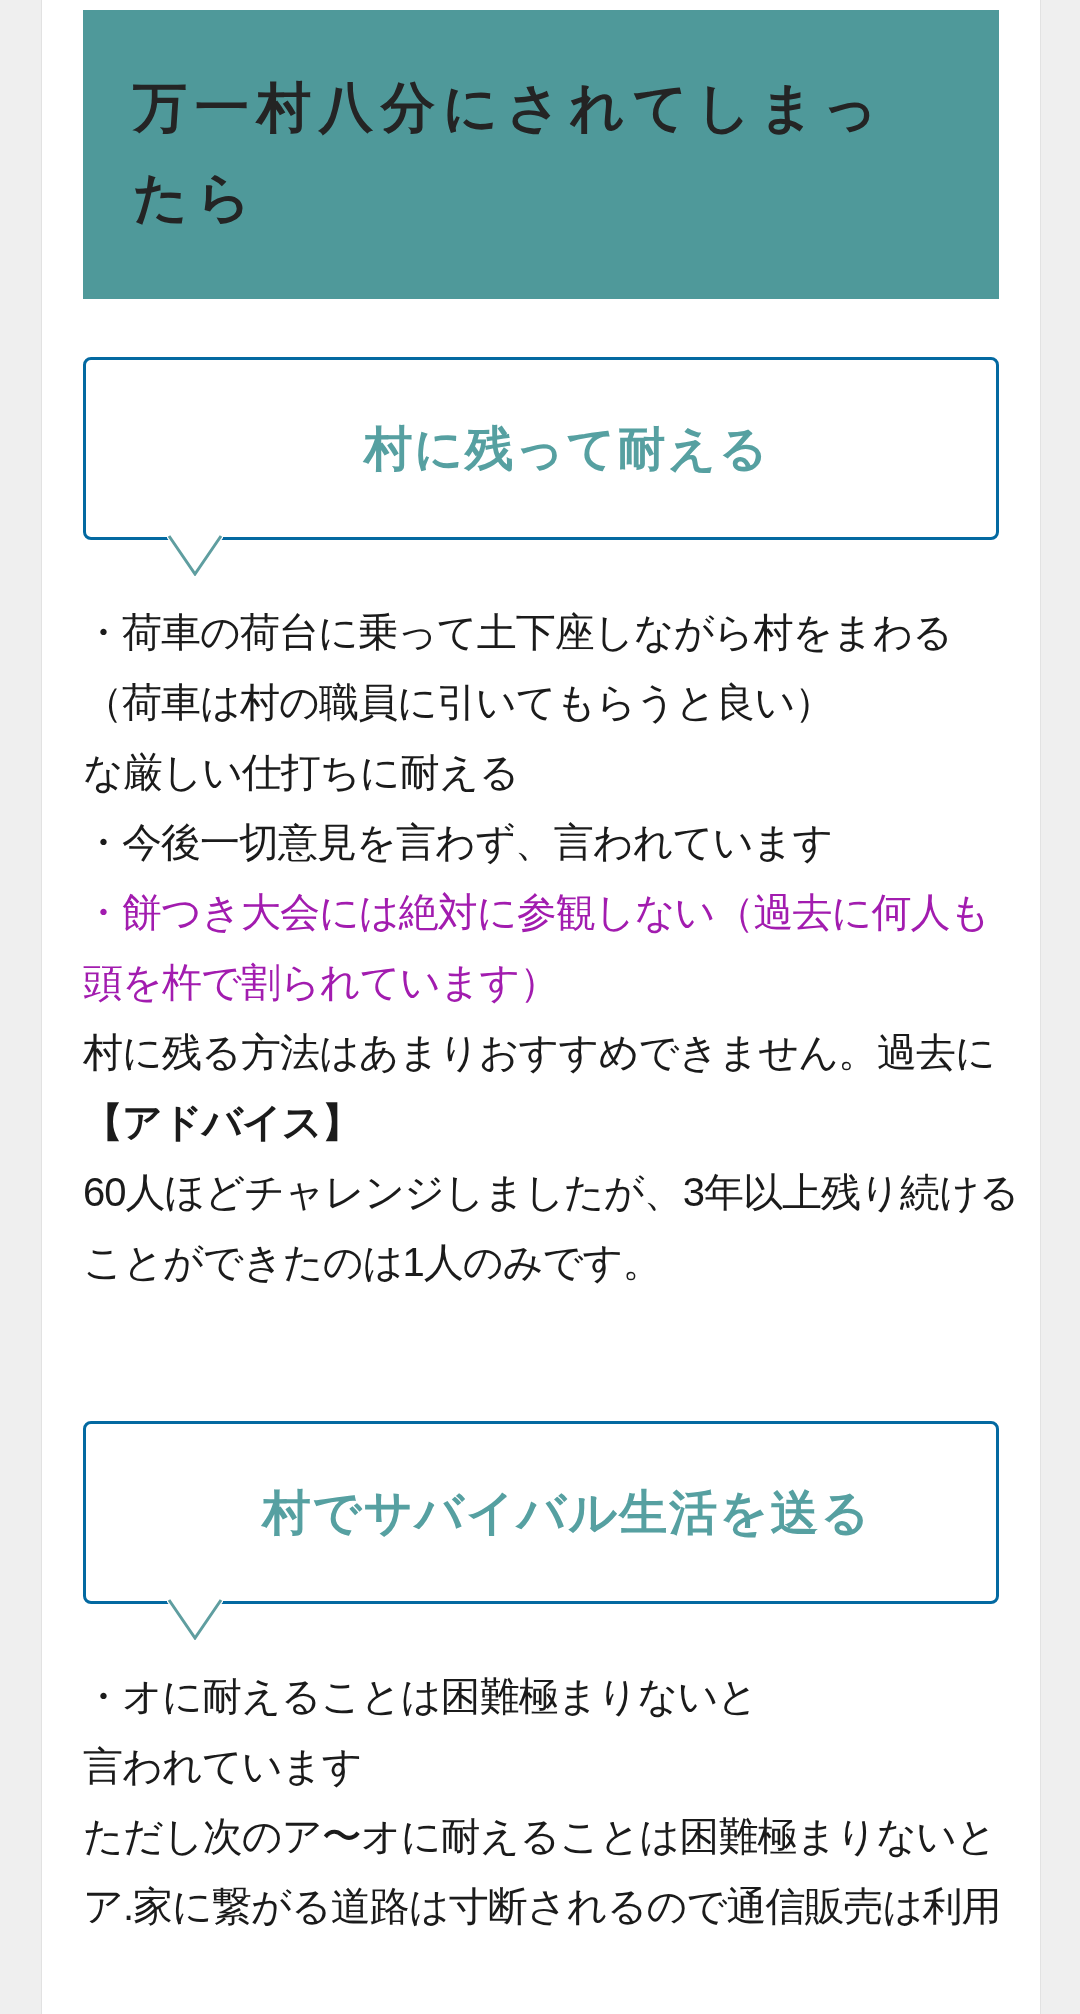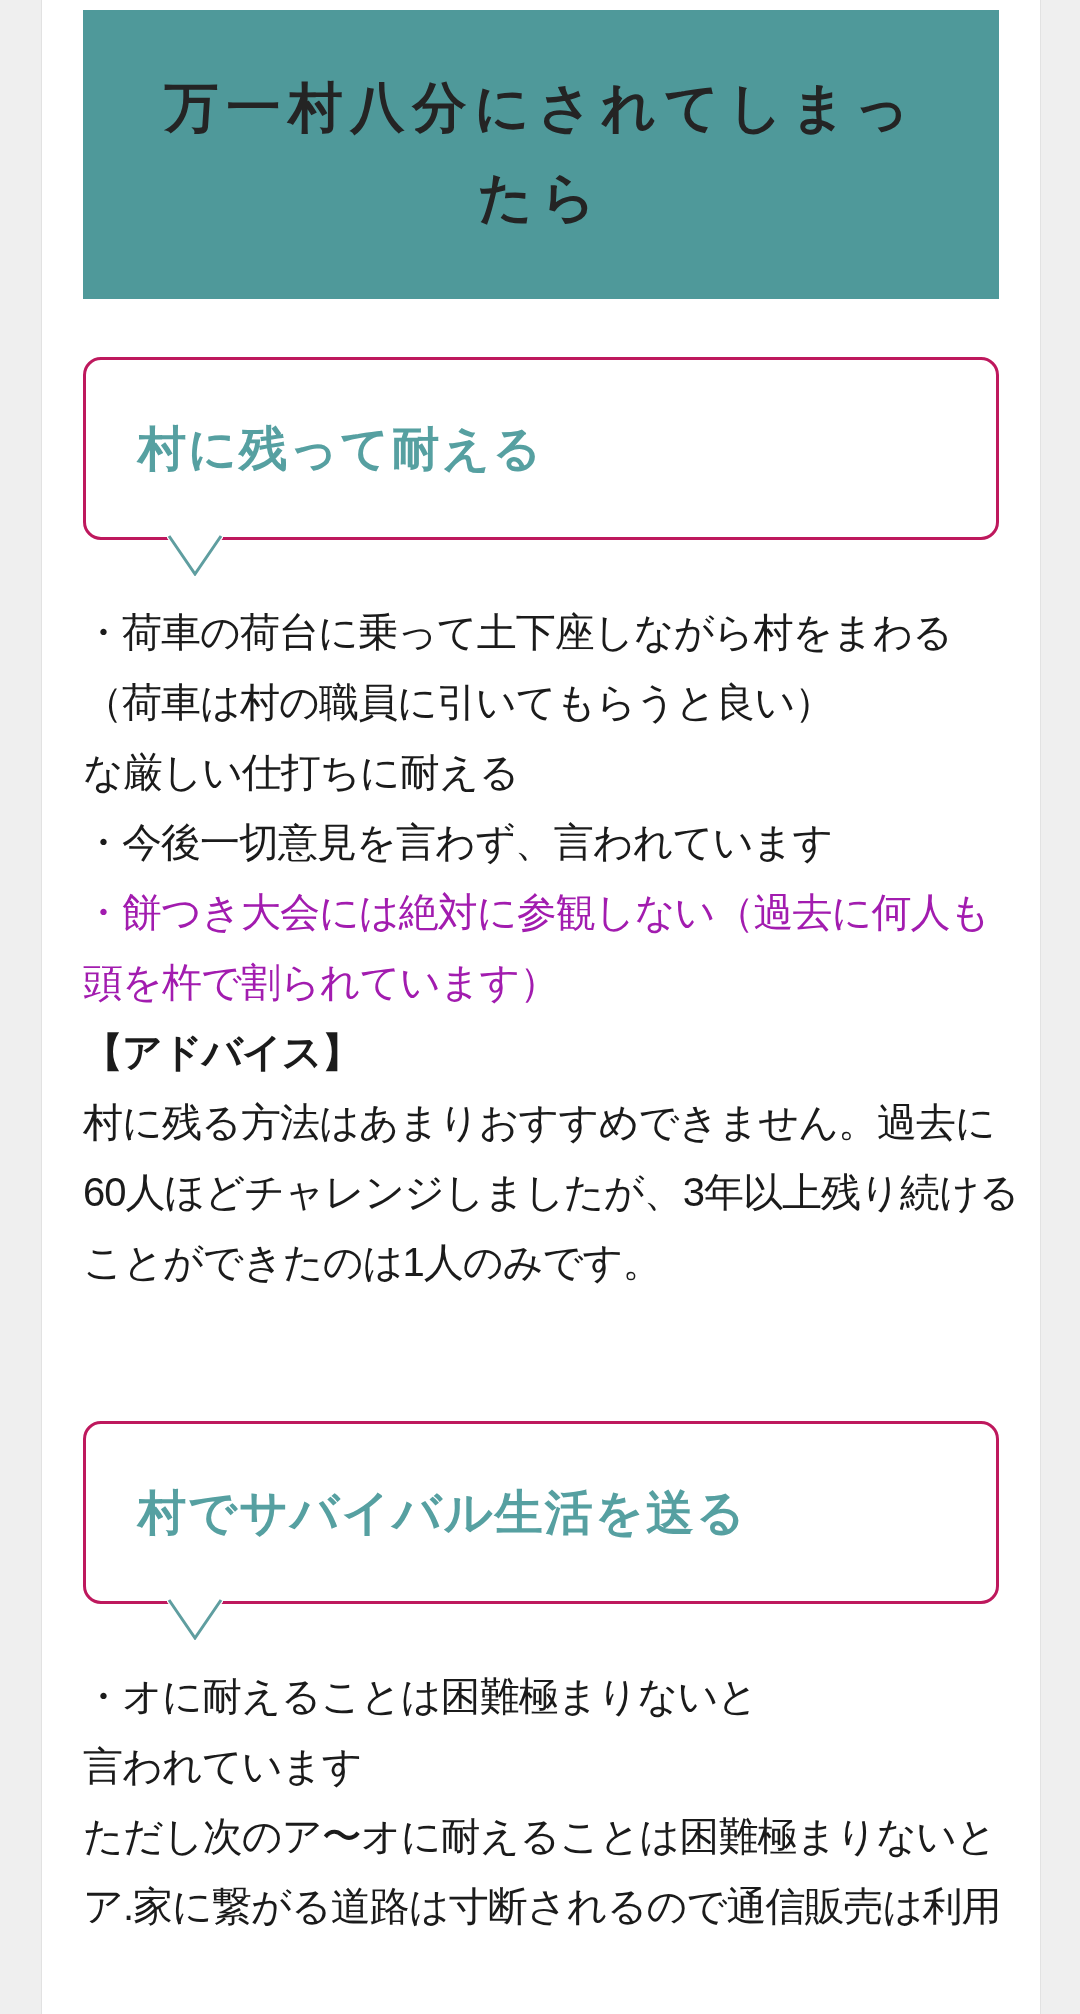--- a/index.html
+++ b/index.html
@@ -25,33 +25,33 @@
     background: #4f999a;
     padding: 52px 50px 57px 50px;
   }
   .header-banner h1 {
     margin: 0;
     font-size: 54px;
     line-height: 90px;
     font-weight: bold;
     letter-spacing: 8px;
     color: #242424;
-    text-align: center;
   }
   
   .bubble {
     position: relative;
     margin-top: 58px;
     height: 183px;
-    border: 3px solid #be185d;
-    border-radius: 18px;
+    border: 3px solid #0369a1;
+    border-radius: 8px;
     background: #ffffff;
     display: flex;
     align-items: center;
     padding-left: 52px;
+    justify-content: center;
   }
   .bubble.second { margin-top: 124px; }
   .bubble h2 {
     margin: 0;
     font-size: 48px;
     font-weight: bold;
     letter-spacing: 2px;
     color: #56a0a1;
   }
   .bubble .tail {
@@ -92,22 +92,22 @@
       </svg>
     </div>
     <div class="body-block">
 
     <div class="text-line style-normal">・荷車の荷台に乗って土下座しながら村をまわる</div>
         <div class="text-line style-normal">（荷車は村の職員に引いてもらうと良い）</div>
         <div class="text-line style-normal">な厳しい仕打ちに耐える</div>
         <div class="text-line style-normal">・今後一切意見を言わず、言われています</div>
         <div class="text-line style-red">・餅つき大会には絶対に参観しない（過去に何人も</div>
         <div class="text-line style-red">頭を杵で割られています）</div>
+        <div class="text-line style-normal">村に残る方法はあまりおすすめできません。過去に</div>
         <div class="text-line style-bold">【アドバイス】</div>
-        <div class="text-line style-normal">村に残る方法はあまりおすすめできません。過去に</div>
         <div class="text-line style-normal">60人ほどチャレンジしましたが、3年以上残り続ける</div>
         <div class="text-line style-normal">ことができたのは1人のみです。</div>
       </div>
   </section>
 
   <section>
     <div class="bubble second">
       <h2>村でサバイバル生活を送る</h2>
       <svg class="tail" viewBox="0 0 58 42" aria-hidden="true">
         <path d="M1 0 L1 4 L29 41 L57 4 L57 0 Z" fill="#ffffff" stroke="none"></path>

